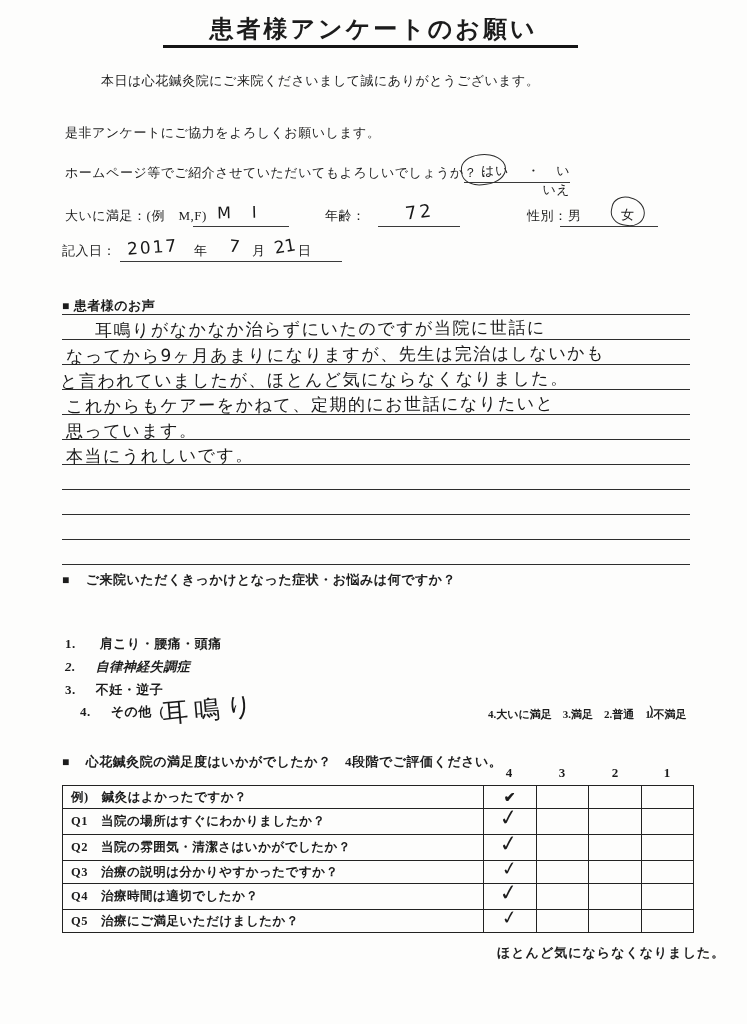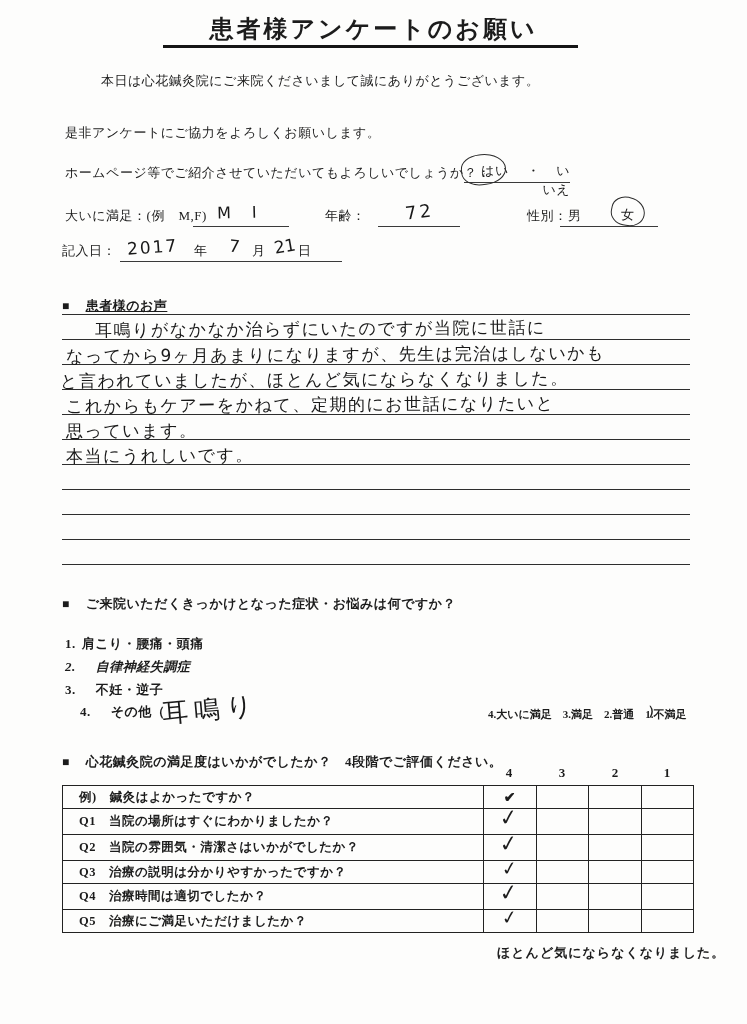--- a/index.html
+++ b/index.html
@@ -34,21 +34,21 @@
   
   .rule { left:62px; width:628px; height:0; border-top:1.6px solid #2e2e2e; }
   .voice-hw { left:66px; width:620px; height:25px; line-height:25px;
               font-size:17px; letter-spacing:1.5px; white-space:nowrap;
               transform:rotate(-0.35deg); }
 
   
   .sat-table { position:absolute; left:62px; top:785px; width:631px;
                border-collapse:collapse; table-layout:fixed; }
   .sat-table td { border:1.7px solid #222; height:23px; font-size:12.5px;
-                  font-weight:600; padding:0 0 0 16px; letter-spacing:0.5px;
+                  font-weight:600; padding:0 0 0 8px; letter-spacing:0.5px;
                   overflow:visible; }
   .sat-table td.val { text-align:center; padding:0; }
   .check-print { font-size:14px; font-weight:bold; display:inline-block; }
   .check-hand  { font-family:cursive, "DejaVu Sans", sans-serif; font-size:22px;
                  font-weight:400; display:inline-block;
                  transform:rotate(-8deg) translateY(-4px); }
 
   .scale-num { width:22px; text-align:center; font-size:13px; font-weight:bold; }
 
   .legend { font-size:11px; font-weight:bold; letter-spacing:0; white-space:nowrap; }
@@ -94,21 +94,21 @@
   <div class="abs field-line" style="top:239px; left:120px; width:222px; height:23px;"></div>
   <span class="abs hw" style="top:237px; left:127px; font-size:17px; letter-spacing:2px; transform:rotate(-4deg);">2017</span>
   <span class="abs print" style="top:242px; left:194px;">年</span>
   <span class="abs hw" style="top:236px; left:229px; font-size:17px; transform:rotate(6deg);">7</span>
   <span class="abs print" style="top:242px; left:252px;">月</span>
   <span class="abs hw" style="top:236px; left:274px; font-size:17px; transform:rotate(-10deg); display:inline-block;">21</span>
   <span class="abs print" style="top:242px; left:298px;">日</span>
 
   <div class="abs" style="top:296px; left:62px;">
     <span class="print b600" style="font-size:12px;">■</span>
-    <span class="print b600" style="margin-left:12px;text-decoration:underline;">患者様のお声</span>
+    <span class="print b600" style="">患者様のお声</span>
   </div>
 
   <div class="abs rule" style="top:314px;"></div>
   <div class="abs rule" style="top:339px;"></div>
   <div class="abs rule" style="top:364px;"></div>
   <div class="abs rule" style="top:389px;"></div>
   <div class="abs rule" style="top:414px;"></div>
   <div class="abs rule" style="top:439px;"></div>
   <div class="abs rule" style="top:464px;"></div>
   <div class="abs rule" style="top:489px;"></div>
@@ -116,28 +116,28 @@
   <div class="abs rule" style="top:539px;"></div>
   <div class="abs rule" style="top:564px;"></div>
 
   <div class="abs hw voice-hw" style="top:316px; left:95px;">耳鳴りがなかなか治らずにいたのですが当院に世話に</div>
   <div class="abs hw voice-hw" style="top:342px;">なってから9ヶ月あまりになりますが、先生は完治はしないかも</div>
   <div class="abs hw voice-hw" style="top:367px; left:60px;">と言われていましたが、ほとんど気にならなくなりました。</div>
   <div class="abs hw voice-hw" style="top:392px;">これからもケアーをかねて、定期的にお世話になりたいと</div>
   <div class="abs hw voice-hw" style="top:417px;">思っています。</div>
   <div class="abs hw voice-hw" style="top:442px;">本当にうれしいです。</div>
 
-  <div class="abs" style="top:594px; left:62px;text-align:center;">
+  <div class="abs" style="top:570px; left:62px;text-align:center;">
     <span class="print b600" style="font-size:12px;">■</span>
     <span class="print b600" style="margin-left:12px;">ご来院いただくきっかけとなった症状・お悩みは何ですか？</span>
   </div>
 
   <div class="abs" style="top:634px; left:65px;">
     <span class="print b600">1.</span>
-    <span class="print b600" style="margin-left:2px;">肩こり・腰痛・頭痛</span>
+    <span class="print b600" style="margin-left:20px;">肩こり・腰痛・頭痛</span>
   </div>
   <div class="abs" style="top:657px; left:65px;font-style:italic;">
     <span class="print b600">2.</span>
     <span class="print b600" style="margin-left:16px;">自律神経失調症</span>
   </div>
   <div class="abs" style="top:680px; left:65px;">
     <span class="print b600">3.</span>
     <span class="print b600" style="margin-left:16px;">不妊・逆子</span>
   </div>
   <div class="abs" style="top:702px; left:80px;">

